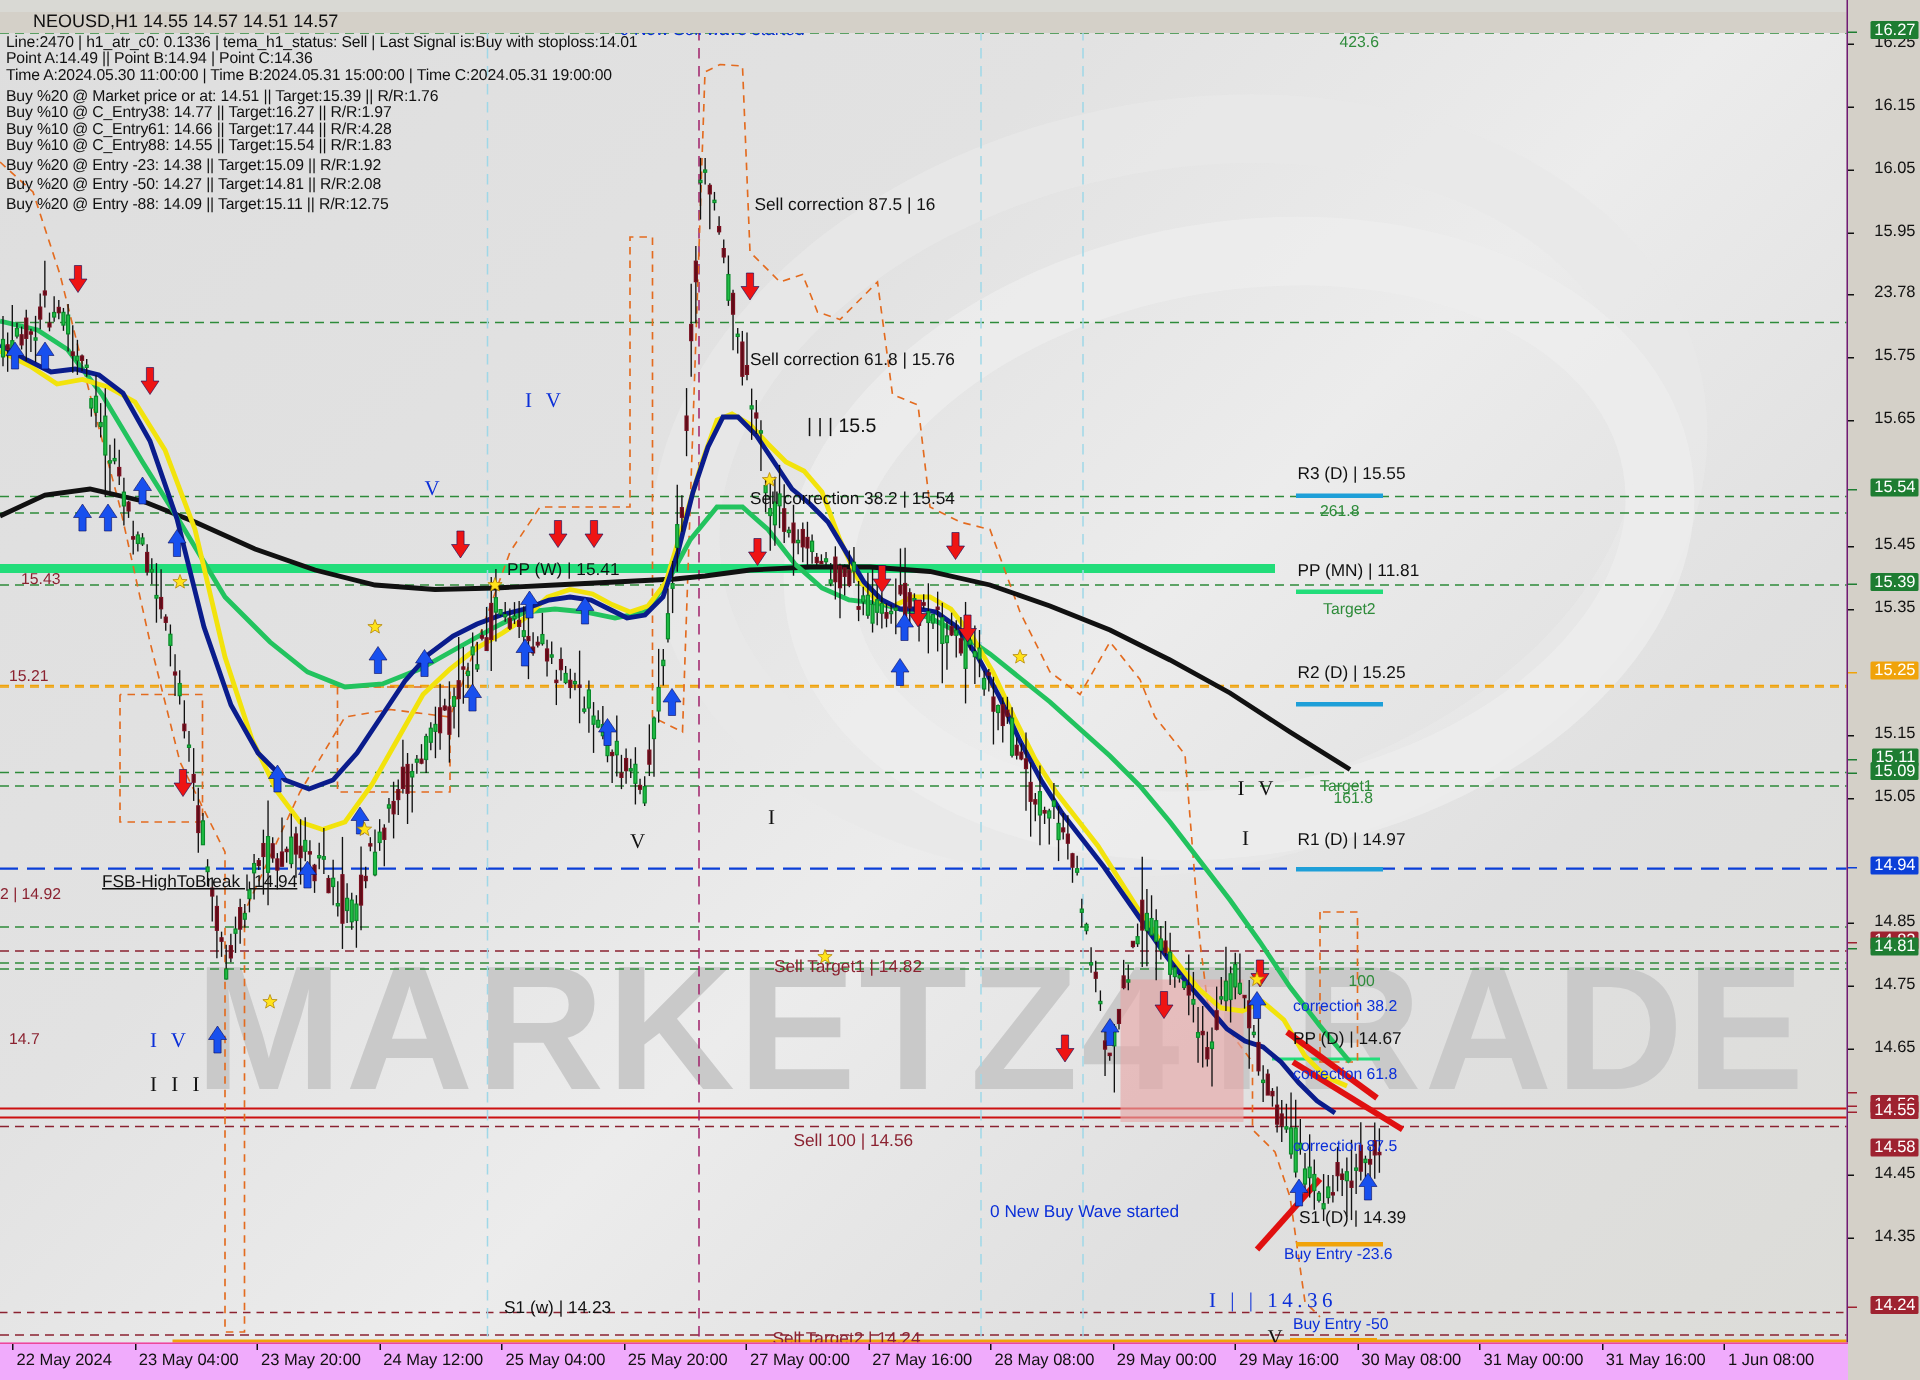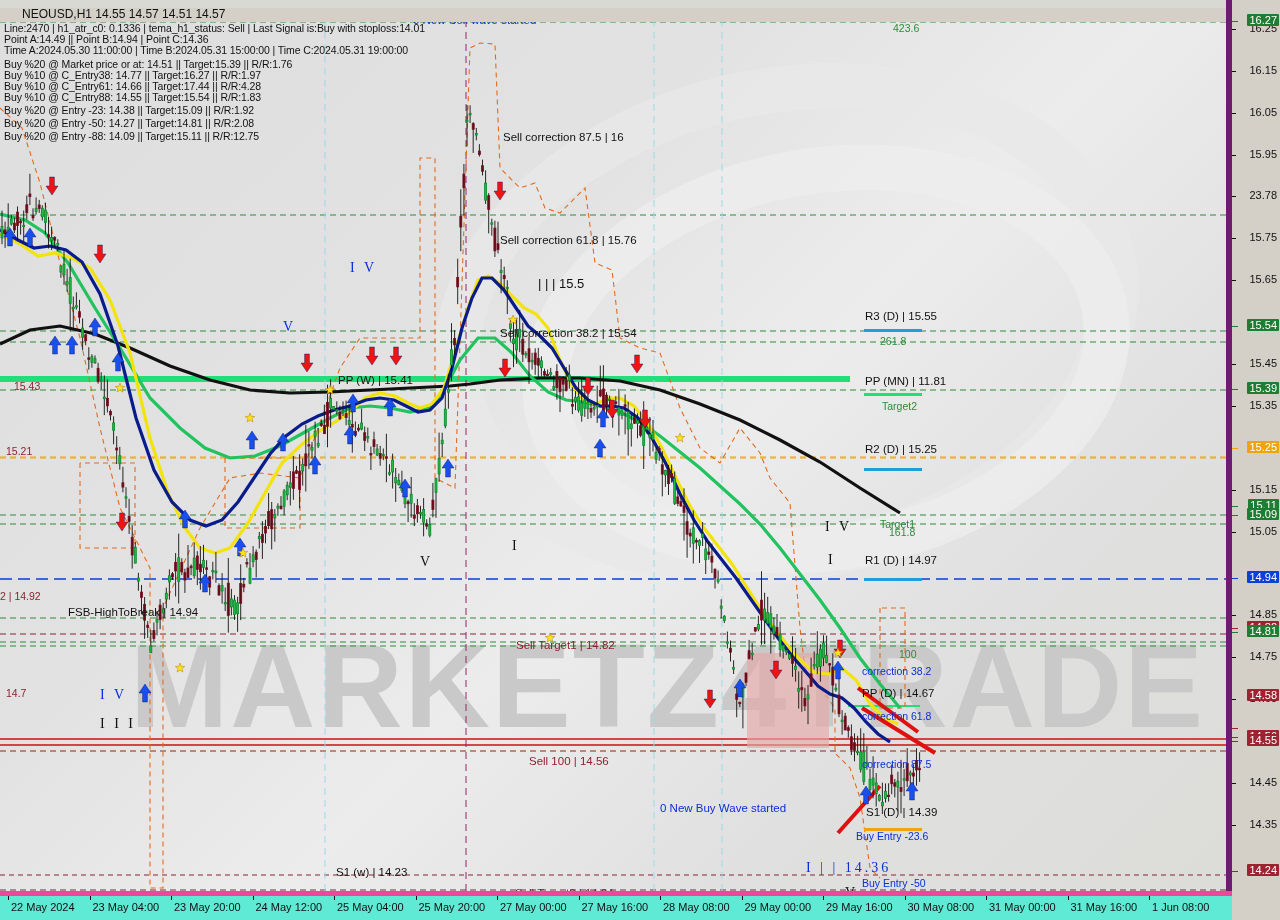--- a/index.html
+++ b/index.html
@@ -18,27 +18,27 @@
   
   #titlebar{position:absolute;left:0;top:0;width:1232px;height:14px;background:#d4d0c8;}
   #symbol{position:absolute;left:22px;top:-1px;font-size:12px;color:#111;white-space:nowrap;}
 
   
   .info{position:absolute;left:4px;font-size:10.5px;color:#111;white-space:nowrap;
         font-family:"Liberation Sans",sans-serif;letter-spacing:-0.1px;}
 
   
   #yaxis{position:absolute;right:0;top:0;width:48px;height:920px;background:#d4d0c8;
-         border-left:6px solid #701a75;}
+         border-left:1px solid #701a75;}
   .ylab{position:absolute;right:3px;font-size:11px;color:#111;white-space:nowrap;}
   .ylab.badge{padding:0 2px;border-radius:1px;color:#fff;font-weight:normal;margin-left:40px;}
   .ytick{position:absolute;left:0;width:4px;height:1px;background:#111;}
 
   
-  #xaxis{position:absolute;left:0;bottom:0;width:1232px;height:24px;background:#5eead4;border-top:5px solid #ec4899;}
+  #xaxis{position:absolute;left:0;bottom:0;width:1232px;height:24px;background:#f0abfc;border-top:1px solid #ec4899;}
   .xlab{position:absolute;top:5px;font-size:11px;color:#111;white-space:nowrap;}
   .xtick{position:absolute;top:0;width:1px;height:4px;background:#111;}
 
   
   .ann{position:absolute;font-size:11.5px;white-space:nowrap;font-family:"Liberation Sans",sans-serif;}
   .ann.sm{font-size:10.5px;}
   .ann.lg{font-size:13px;}
 
   
   .ubar{position:absolute;height:3px;}
@@ -804,21 +804,21 @@
     <div class="ubar" style="left:860px;top:884px;width:58px;background:#f0a30a;"></div>
 
     <div class="ann" style="left:865px;top:302px;color:#111;">R3 (D) | 15.55</div>
     <div class="ann sm" style="left:880px;top:327px;color:#2e8b3a;">261.8</div>
     <div class="ann" style="left:865px;top:367px;color:#111;">PP (MN) | 11.81</div>
     <div class="ann sm" style="left:882px;top:392px;color:#2e8b3a;">Target2</div>
     <div class="ann" style="left:865px;top:435px;color:#111;">R2 (D) | 15.25</div>
     <div class="ann sm" style="left:880px;top:510px;color:#2e8b3a;">Target1</div>
     <div class="ann sm" style="left:889px;top:518px;color:#2e8b3a;">161.8</div>
     <div class="ann" style="left:865px;top:546px;color:#111;">R1 (D) | 14.97</div>
-    <div class="ann" style="left:68px;top:598px;color:#111;">FSB-HighToBreak | 14.94</div>
+    <div class="ann" style="left:68px;top:574px;color:#111;text-decoration:underline;">FSB-HighToBreak | 14.94</div>
     <div class="ann" style="left:338px;top:366px;color:#111;">PP (W) | 15.41</div>
     <div class="ann" style="left:516px;top:631px;color:#8b2230;">Sell Target1 | 14.82</div>
     <div class="ann sm" style="left:899px;top:640px;color:#2e8b3a;">100</div>
     <div class="ann sm" style="left:862px;top:657px;color:#0b2fd8;">correction 38.2</div>
     <div class="ann" style="left:862px;top:679px;color:#111;">PP (D) | 14.67</div>
     <div class="ann sm" style="left:862px;top:702px;color:#0b2fd8;">correction 61.8</div>
     <div class="ann" style="left:529px;top:747px;color:#8b2230;">Sell 100 | 14.56</div>
     <div class="ann sm" style="left:862px;top:750px;color:#0b2fd8;">correction 87.5</div>
     <div class="ann" style="left:866px;top:798px;color:#111;">S1 (D) | 14.39</div>
     <div class="ann sm" style="left:856px;top:822px;color:#0b2fd8;">Buy Entry -23.6</div>
@@ -908,21 +908,21 @@
       <div class="ylab badge" style="top: 499.453px; background: rgb(30, 125, 50); right: 1px;">15.11</div>
       <div style="position: absolute; left: 0px; top: 506.453px; width: 6px; height: 1px; background: rgb(30, 125, 50);"></div>
       <div class="ylab badge" style="top: 507.83px; background: rgb(30, 125, 50); right: 1px;">15.09</div>
       <div style="position: absolute; left: 0px; top: 514.83px; width: 6px; height: 1px; background: rgb(30, 125, 50);"></div>
       <div class="ylab badge" style="top: 570.66px; background: rgb(11, 63, 216); right: 1px;">14.94</div>
       <div style="position: absolute; left: 0px; top: 577.66px; width: 6px; height: 1px; background: rgb(11, 63, 216);"></div>
       <div class="ylab badge" style="top: 620.925px; background: rgb(158, 34, 48); right: 1px;">14.82</div>
       <div style="position: absolute; left: 0px; top: 627.925px; width: 6px; height: 1px; background: rgb(158, 34, 48);"></div>
       <div class="ylab badge" style="top: 625.113px; background: rgb(30, 125, 50); right: 1px;">14.81</div>
       <div style="position: absolute; left: 0px; top: 632.113px; width: 6px; height: 1px; background: rgb(30, 125, 50);"></div>
-      <div class="ylab badge" style="top: 689px; background: rgb(158, 34, 48); right: 1px; text-align: right;">14.58</div>
+      <div class="ylab badge" style="top: 759px; background: rgb(158, 34, 48); right: 1px; text-align: right;">14.58</div>
       <div style="position: absolute; left: 0px; top: 728.453px; width: 6px; height: 1px; background: rgb(158, 34, 48);"></div>
       <div class="ylab badge" style="top: 729.83px; background: rgb(158, 34, 48); right: 1px;">14.56</div>
       <div style="position: absolute; left: 0px; top: 736.83px; width: 6px; height: 1px; background: rgb(158, 34, 48);"></div>
       <div class="ylab badge" style="top: 734.019px; background: rgb(158, 34, 48); right: 1px;">14.55</div>
       <div style="position: absolute; left: 0px; top: 741.019px; width: 6px; height: 1px; background: rgb(158, 34, 48);"></div>
       <div class="ylab badge" style="top: 863.868px; background: rgb(158, 34, 48); right: 1px;">14.24</div>
       <div style="position: absolute; left: 0px; top: 870.868px; width: 6px; height: 1px; background: rgb(158, 34, 48);"></div>
     </div>
 
   <div id="xaxis">

